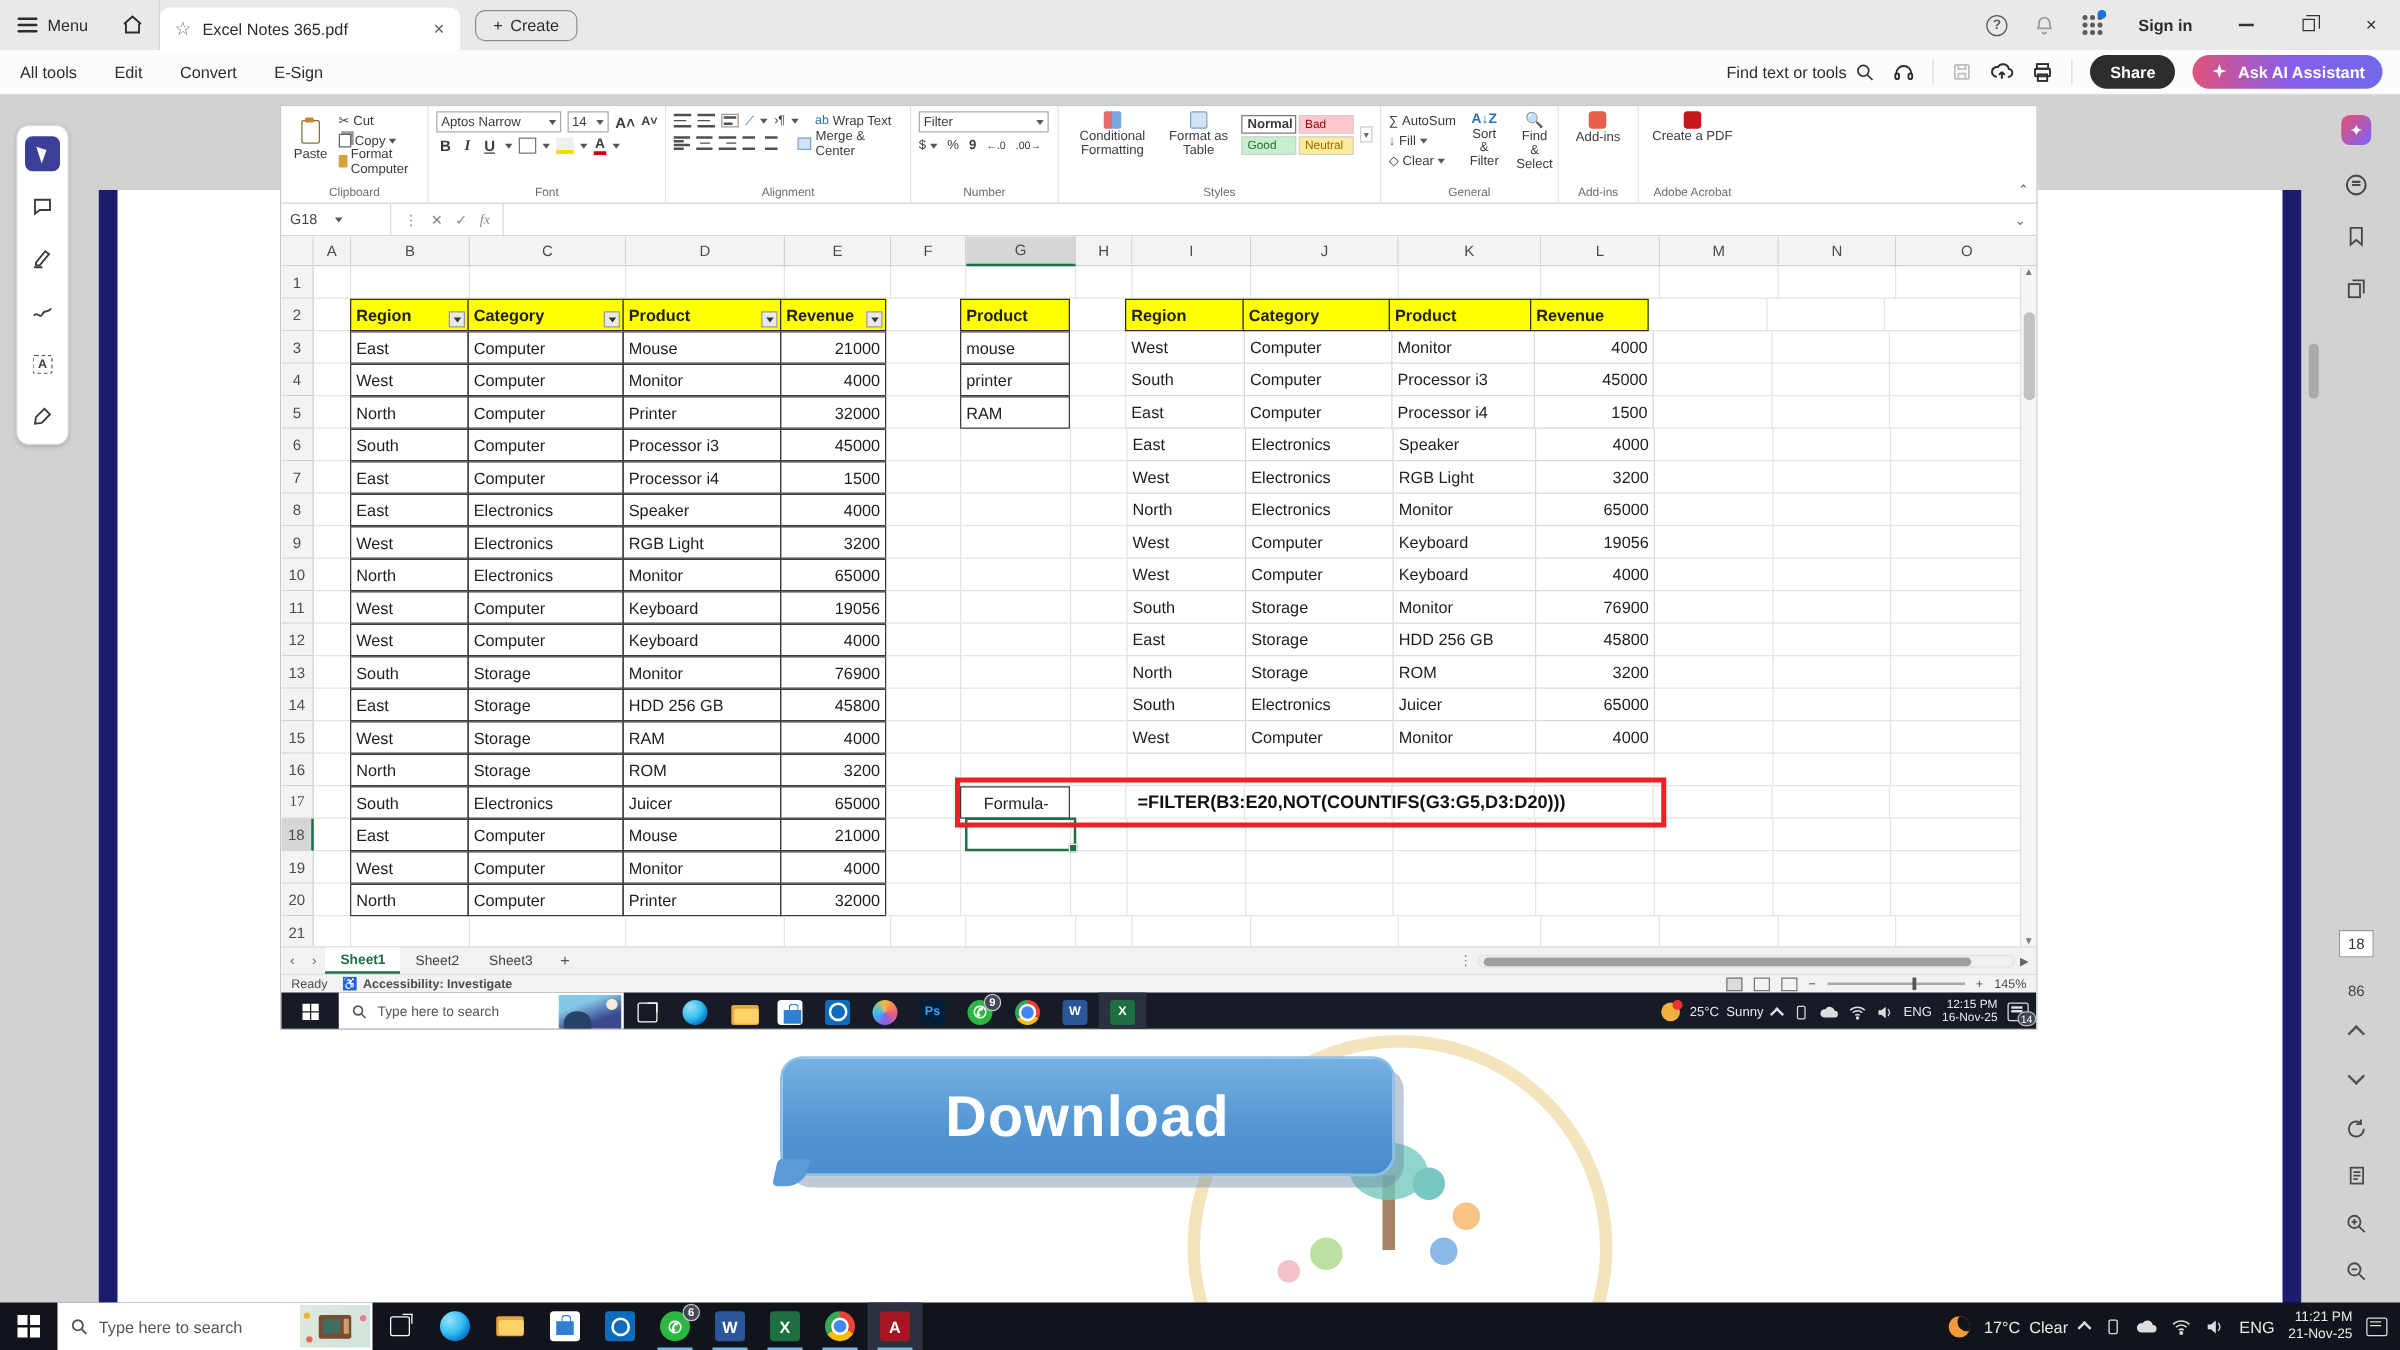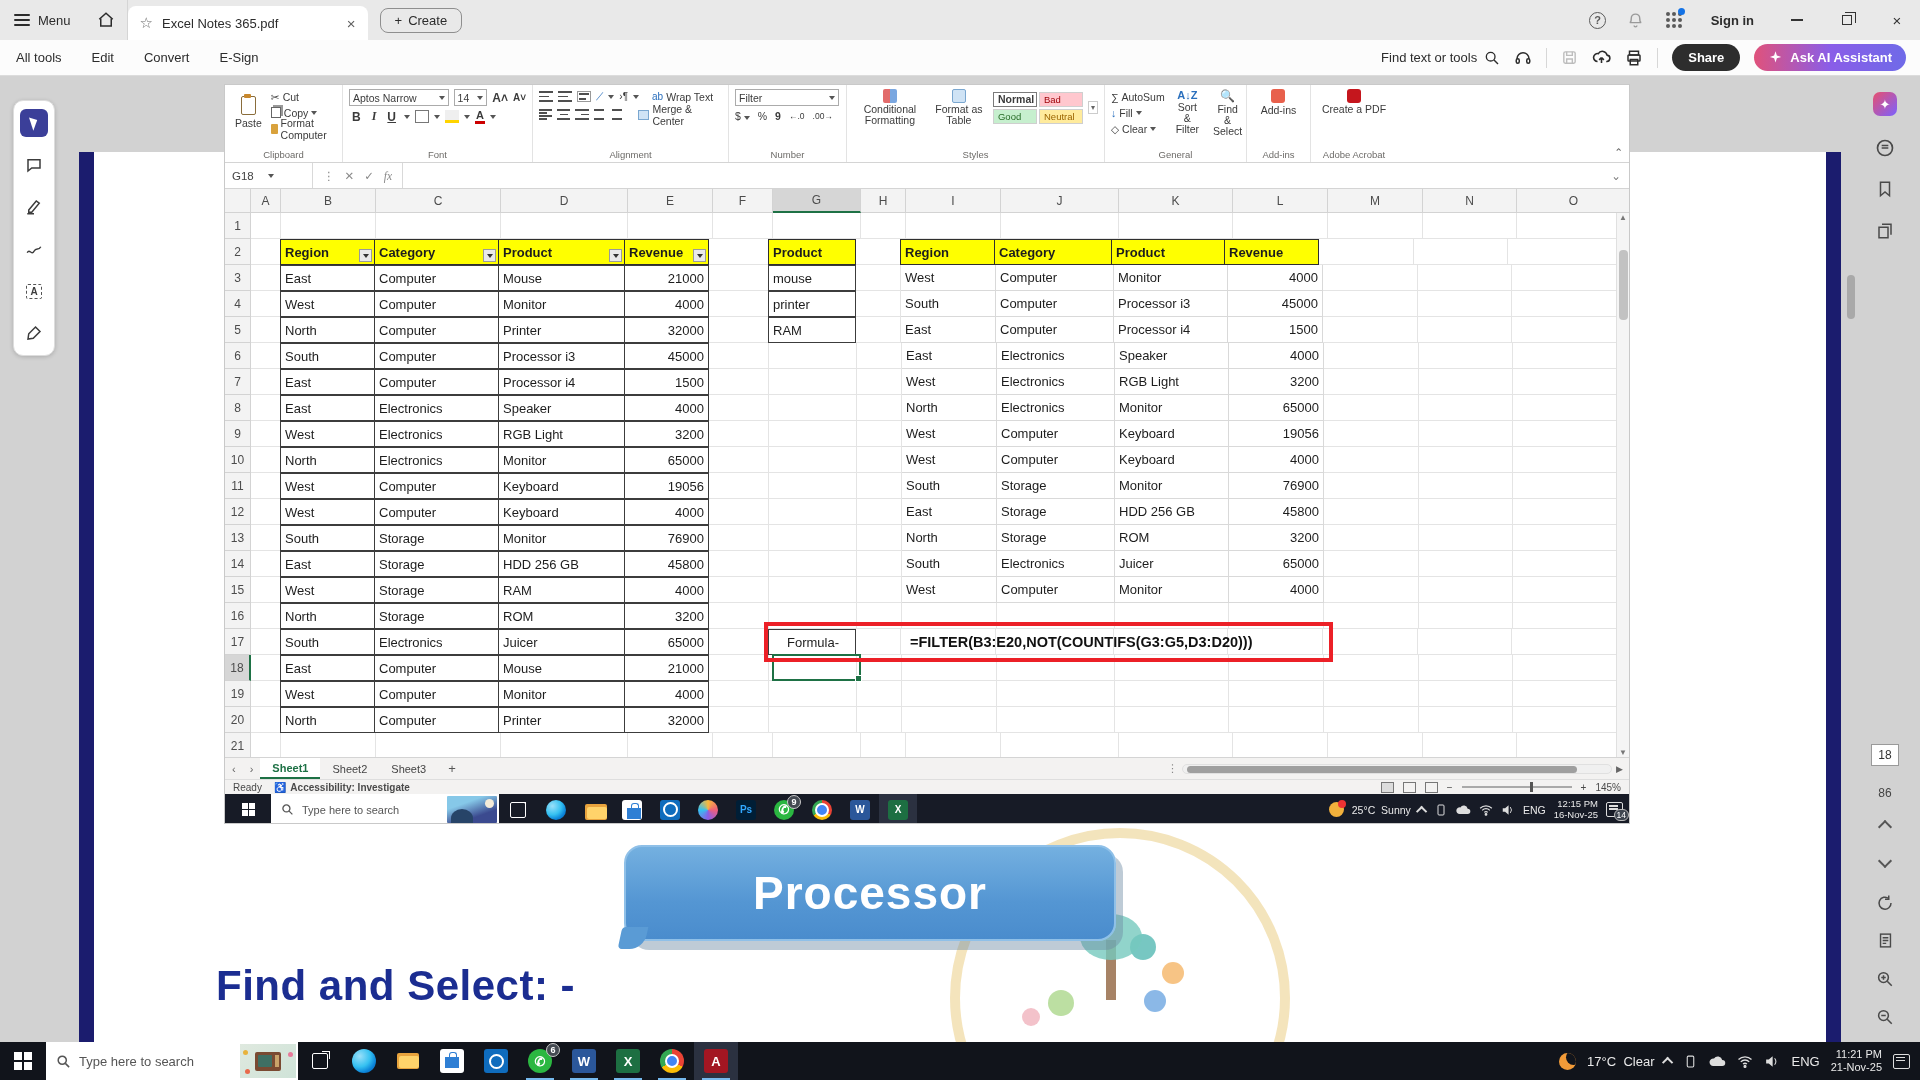--- a/index.html
+++ b/index.html
@@ -946,21 +946,21 @@
           <div class="cell" data-interactable="false" style="width: 45px;"></div>
           <div class="cell" data-interactable="false" style="width: 95px;"></div>
           <div class="cell" data-interactable="false" style="width: 118px;"></div>
           <div class="cell" data-interactable="false" style="width: 114px;"></div>
           <div class="cell" data-interactable="false" style="width: 95px;"></div>
           <div class="cell" data-interactable="false" style="width: 95px;"></div>
           <div class="cell" data-interactable="false" style="width: 94px;"></div>
           <div class="cell" data-interactable="false" style="width: 114px;"></div>
         </div>
         <div class="g-row" data-interactable="false">
-          <div class="gh" data-interactable="false" style="width: 26px;">17</div>
+          <div class="gh" data-interactable="false" style="width: 26px; font-family: Liberation Serif, serif;">17</div>
           <div class="cell" data-interactable="false" style="width: 30px;"></div>
           <div class="cell dark" data-interactable="false" style="width: 95px;">South</div>
           <div class="cell dark" data-interactable="false" style="width: 125px;">Electronics</div>
           <div class="cell dark" data-interactable="false" style="width: 127px;">Juicer</div>
           <div class="cell dark num" data-interactable="false" style="width: 85px;">65000</div>
           <div class="cell" data-interactable="false" style="width: 60px;"></div>
           <div class="cell dark" data-interactable="false" style="width: 88px; padding-left: 18px;">Formula-</div>
           <div class="cell" data-interactable="false" style="width: 45px;"></div>
           <div class="cell" data-interactable="false" style="width: 95px;"></div>
           <div class="cell" data-interactable="false" style="width: 118px;"></div>
@@ -1171,23 +1171,22 @@
     <div class="wm-dot" style="left:200px;top:112px;width:26px;height:26px;background:#2aa7a0;opacity:.85"></div>
     <div class="wm-dot" style="left:232px;top:140px;width:22px;height:22px;background:#f2a241;opacity:.85"></div>
     <div class="wm-dot" style="left:214px;top:168px;width:22px;height:22px;background:#4a90d9;opacity:.85"></div>
     <div class="wm-tree"></div>
     <div class="wm-leaf" style="left:150px;top:92px;width:62px;height:46px;background:#47b8a9;opacity:.8"></div>
     <div class="wm-leaf" style="left:118px;top:168px;width:26px;height:26px;background:#7fc24f;opacity:.7"></div>
     <div class="wm-leaf" style="left:92px;top:186px;width:18px;height:18px;background:#e88a9a;opacity:.7"></div>
   </div>
 
   <div class="download-btn" data-interactable="false">
-      <span>Processor</span>
-    </div>
-  <div class="pdf-heading" data-interactable="false">Find and Select: -</div>
+      <span>Download</span>
+    </div>
 
   <div class="taskbar tb-real" data-interactable="false">
     <div class="startbtn" data-interactable="true">
         <span class="winlogo" data-interactable="false">
           <i></i>
           <i></i>
           <i></i>
           <i></i>
         </span>
       </div>

